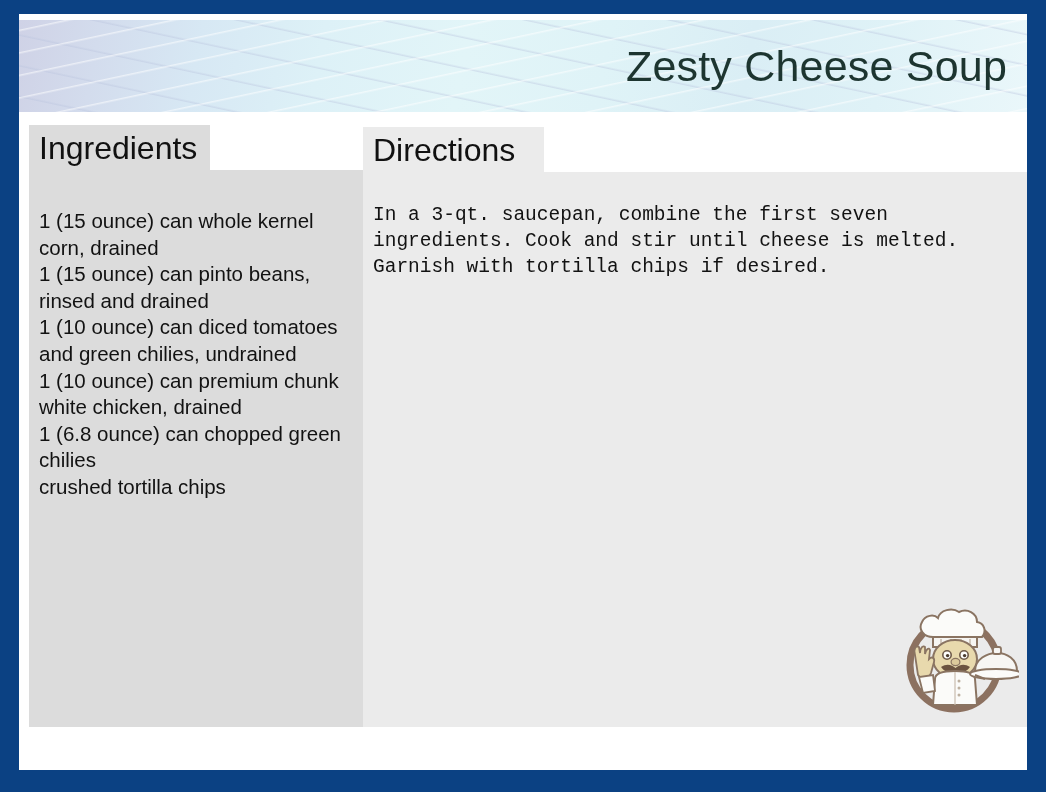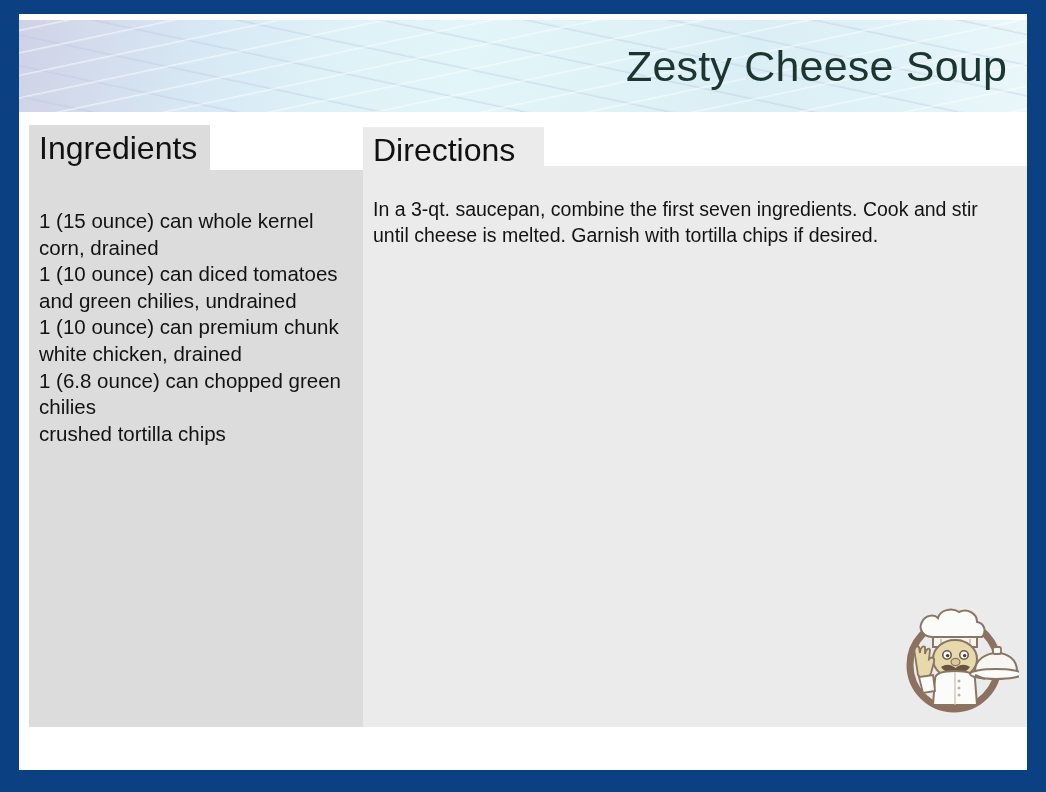--- a/index.html
+++ b/index.html
@@ -137,24 +137,25 @@
     width: 100%;
     box-sizing: border-box;
   }
   #ingredients-panel .panel-body {
     top: 45px;
     height: 600px;
     background: #dcdcdc;
     padding: 38px 8px 8px 10px;
   }
   #directions-panel .panel-body {
-    top: 39px;
+    top: 45px;
     height: 598px;
     background: #ebebeb;
     padding: 30px 14px 0 10px;
+    font-family: Liberation Mono, monospace;
   }
 
   .ing-line {
     font-size: 20.5px;
     line-height: 26.6px;
     color: #121212;
   }
   #directions-text {
     font-size: 19.5px;
     line-height: 26px;
@@ -310,20 +311,21 @@
       <div id="header-hatch"></div>
       <div id="header-title">Zesty Cheese Soup</div>
     </div>
 
     <div id="ingredients-panel" class="panel-wrap">
       <div class="panel-tab">
         <div class="panel-heading">Ingredients</div>
       </div>
       <div class="panel-body">
         <div class="ing-line">1 (15 ounce) can whole kernel corn, drained</div>
+        <div class="ing-line">1 (15 ounce) can pinto beans, rinsed and drained</div>
         <div class="ing-line">1 (10 ounce) can diced tomatoes and green chilies, undrained</div>
         <div class="ing-line">1 (10 ounce) can premium chunk white chicken, drained</div>
         <div class="ing-line">1 (6.8 ounce) can chopped green chilies</div>
         <div class="ing-line">crushed tortilla chips</div>
       </div>
     </div>
 
     <div id="directions-panel" class="panel-wrap">
       <div class="panel-tab">
         <div class="panel-heading">Directions</div>

